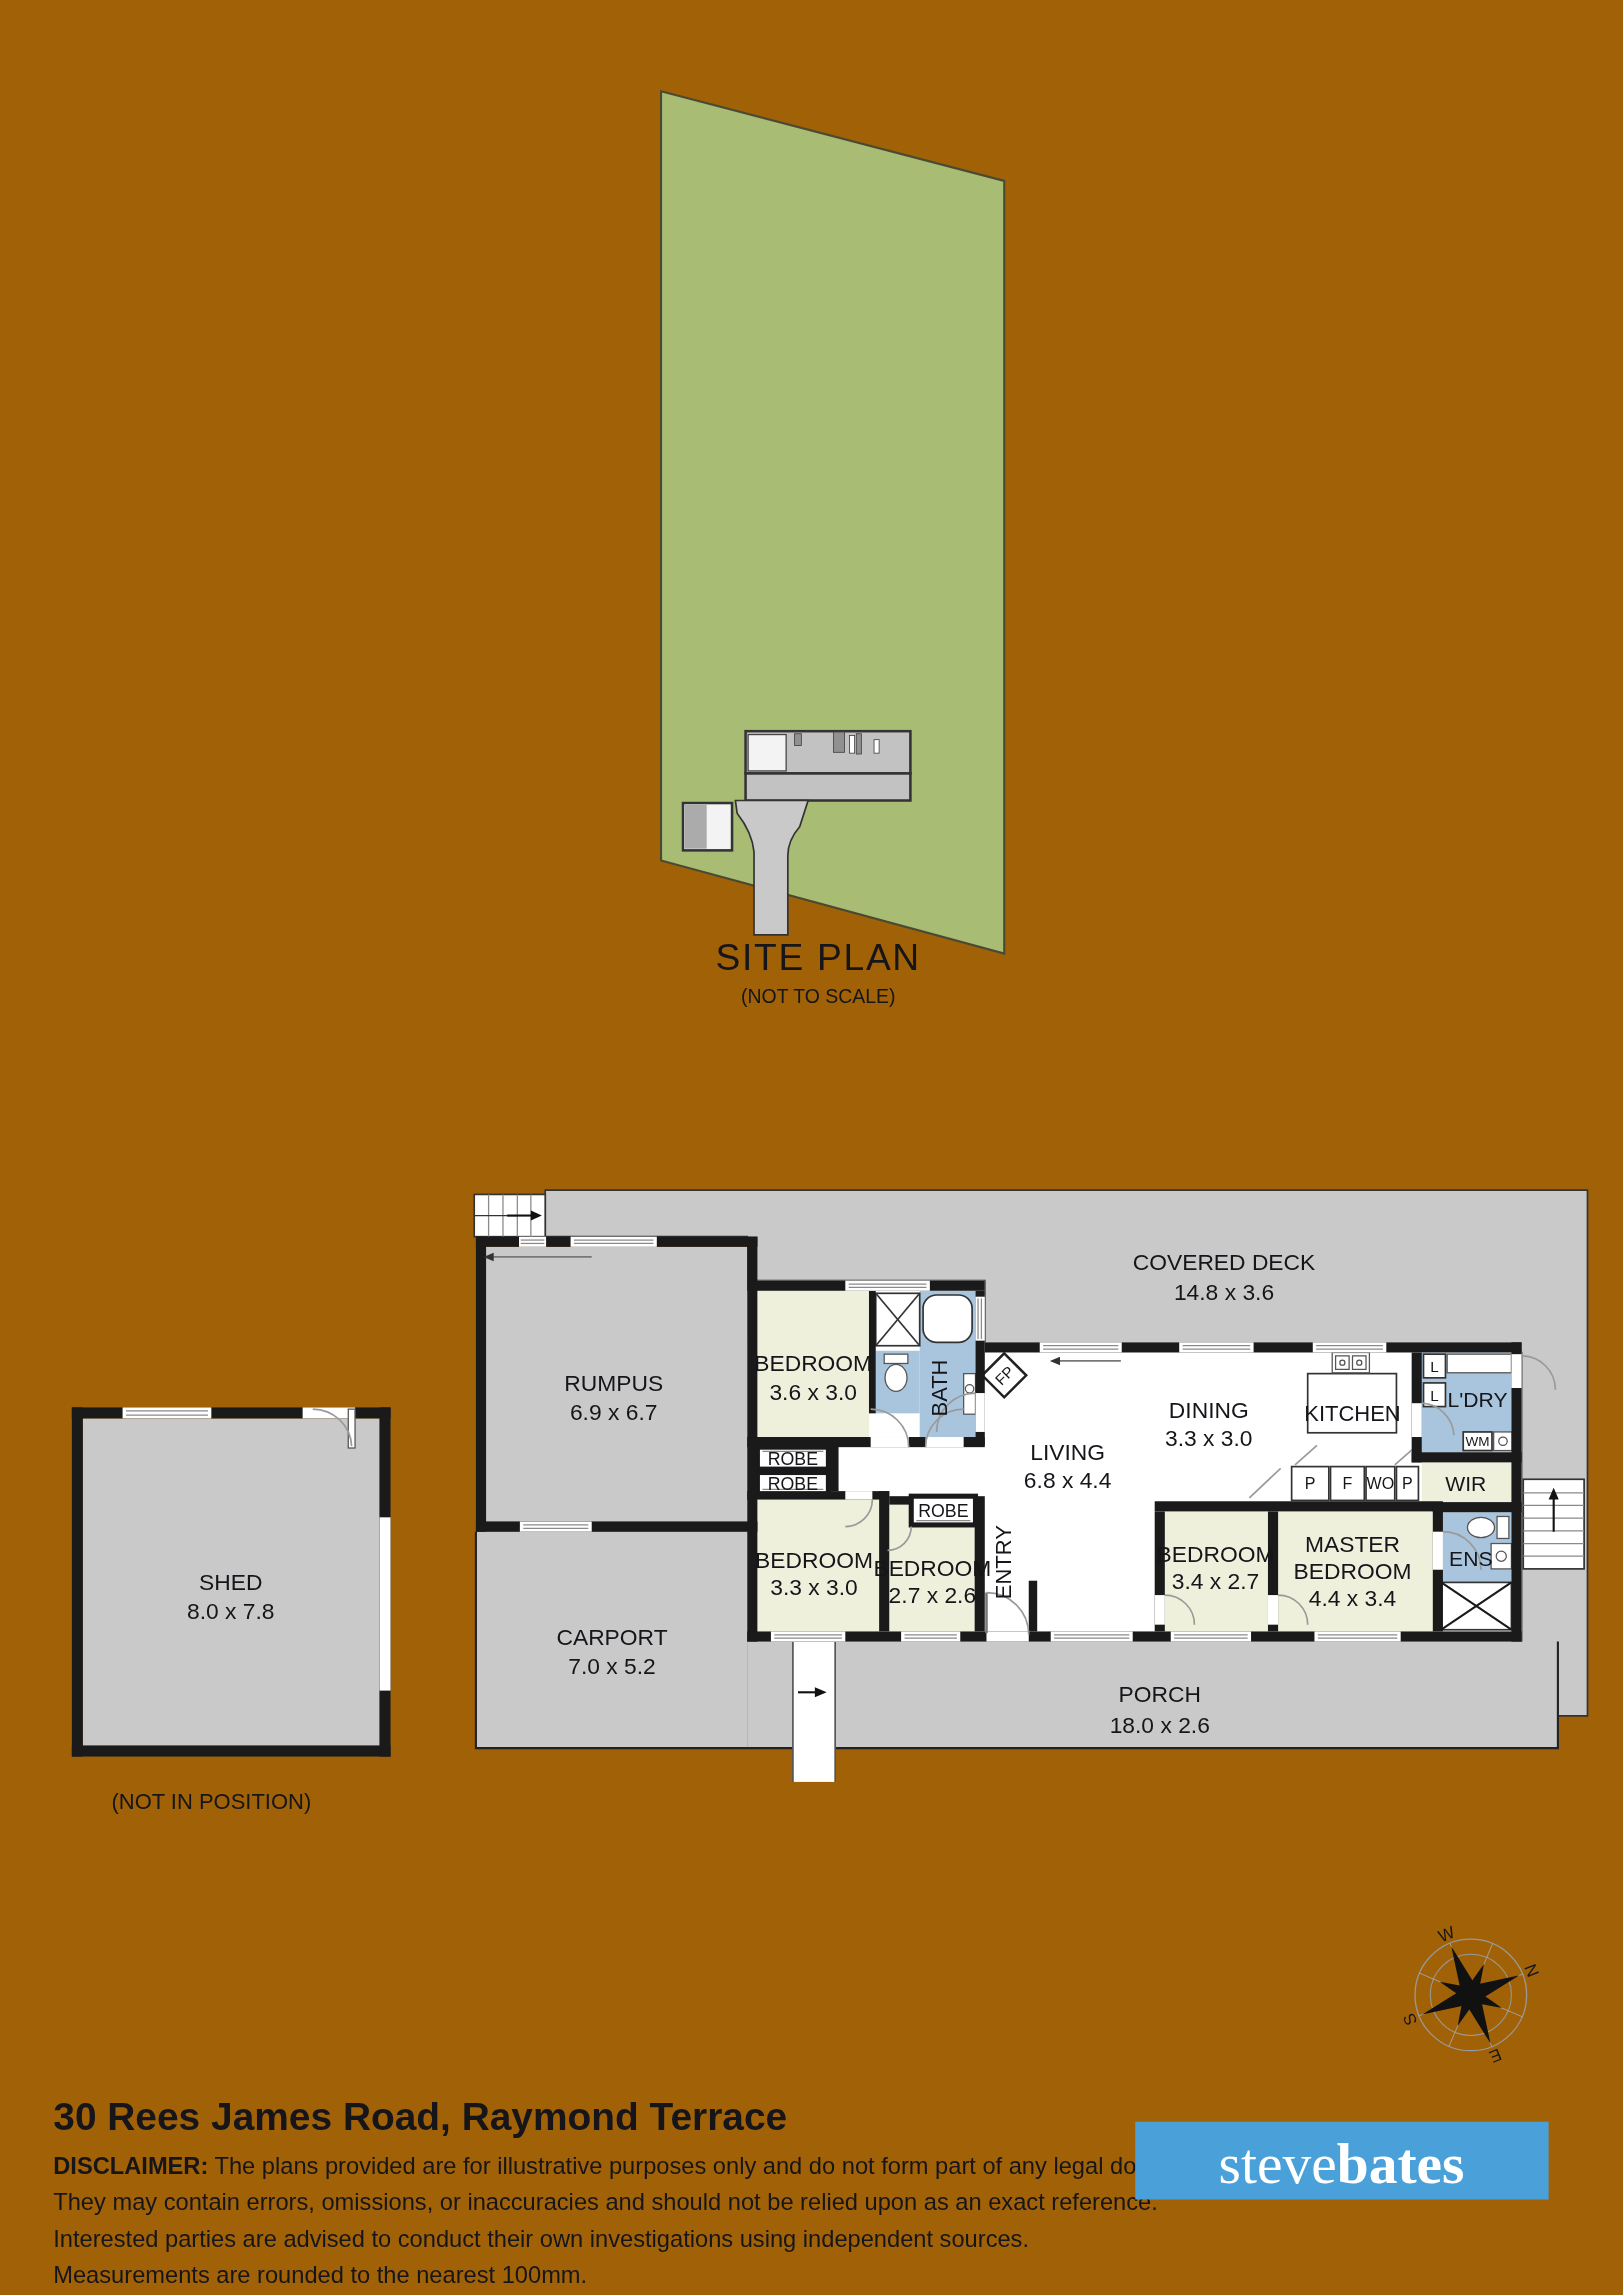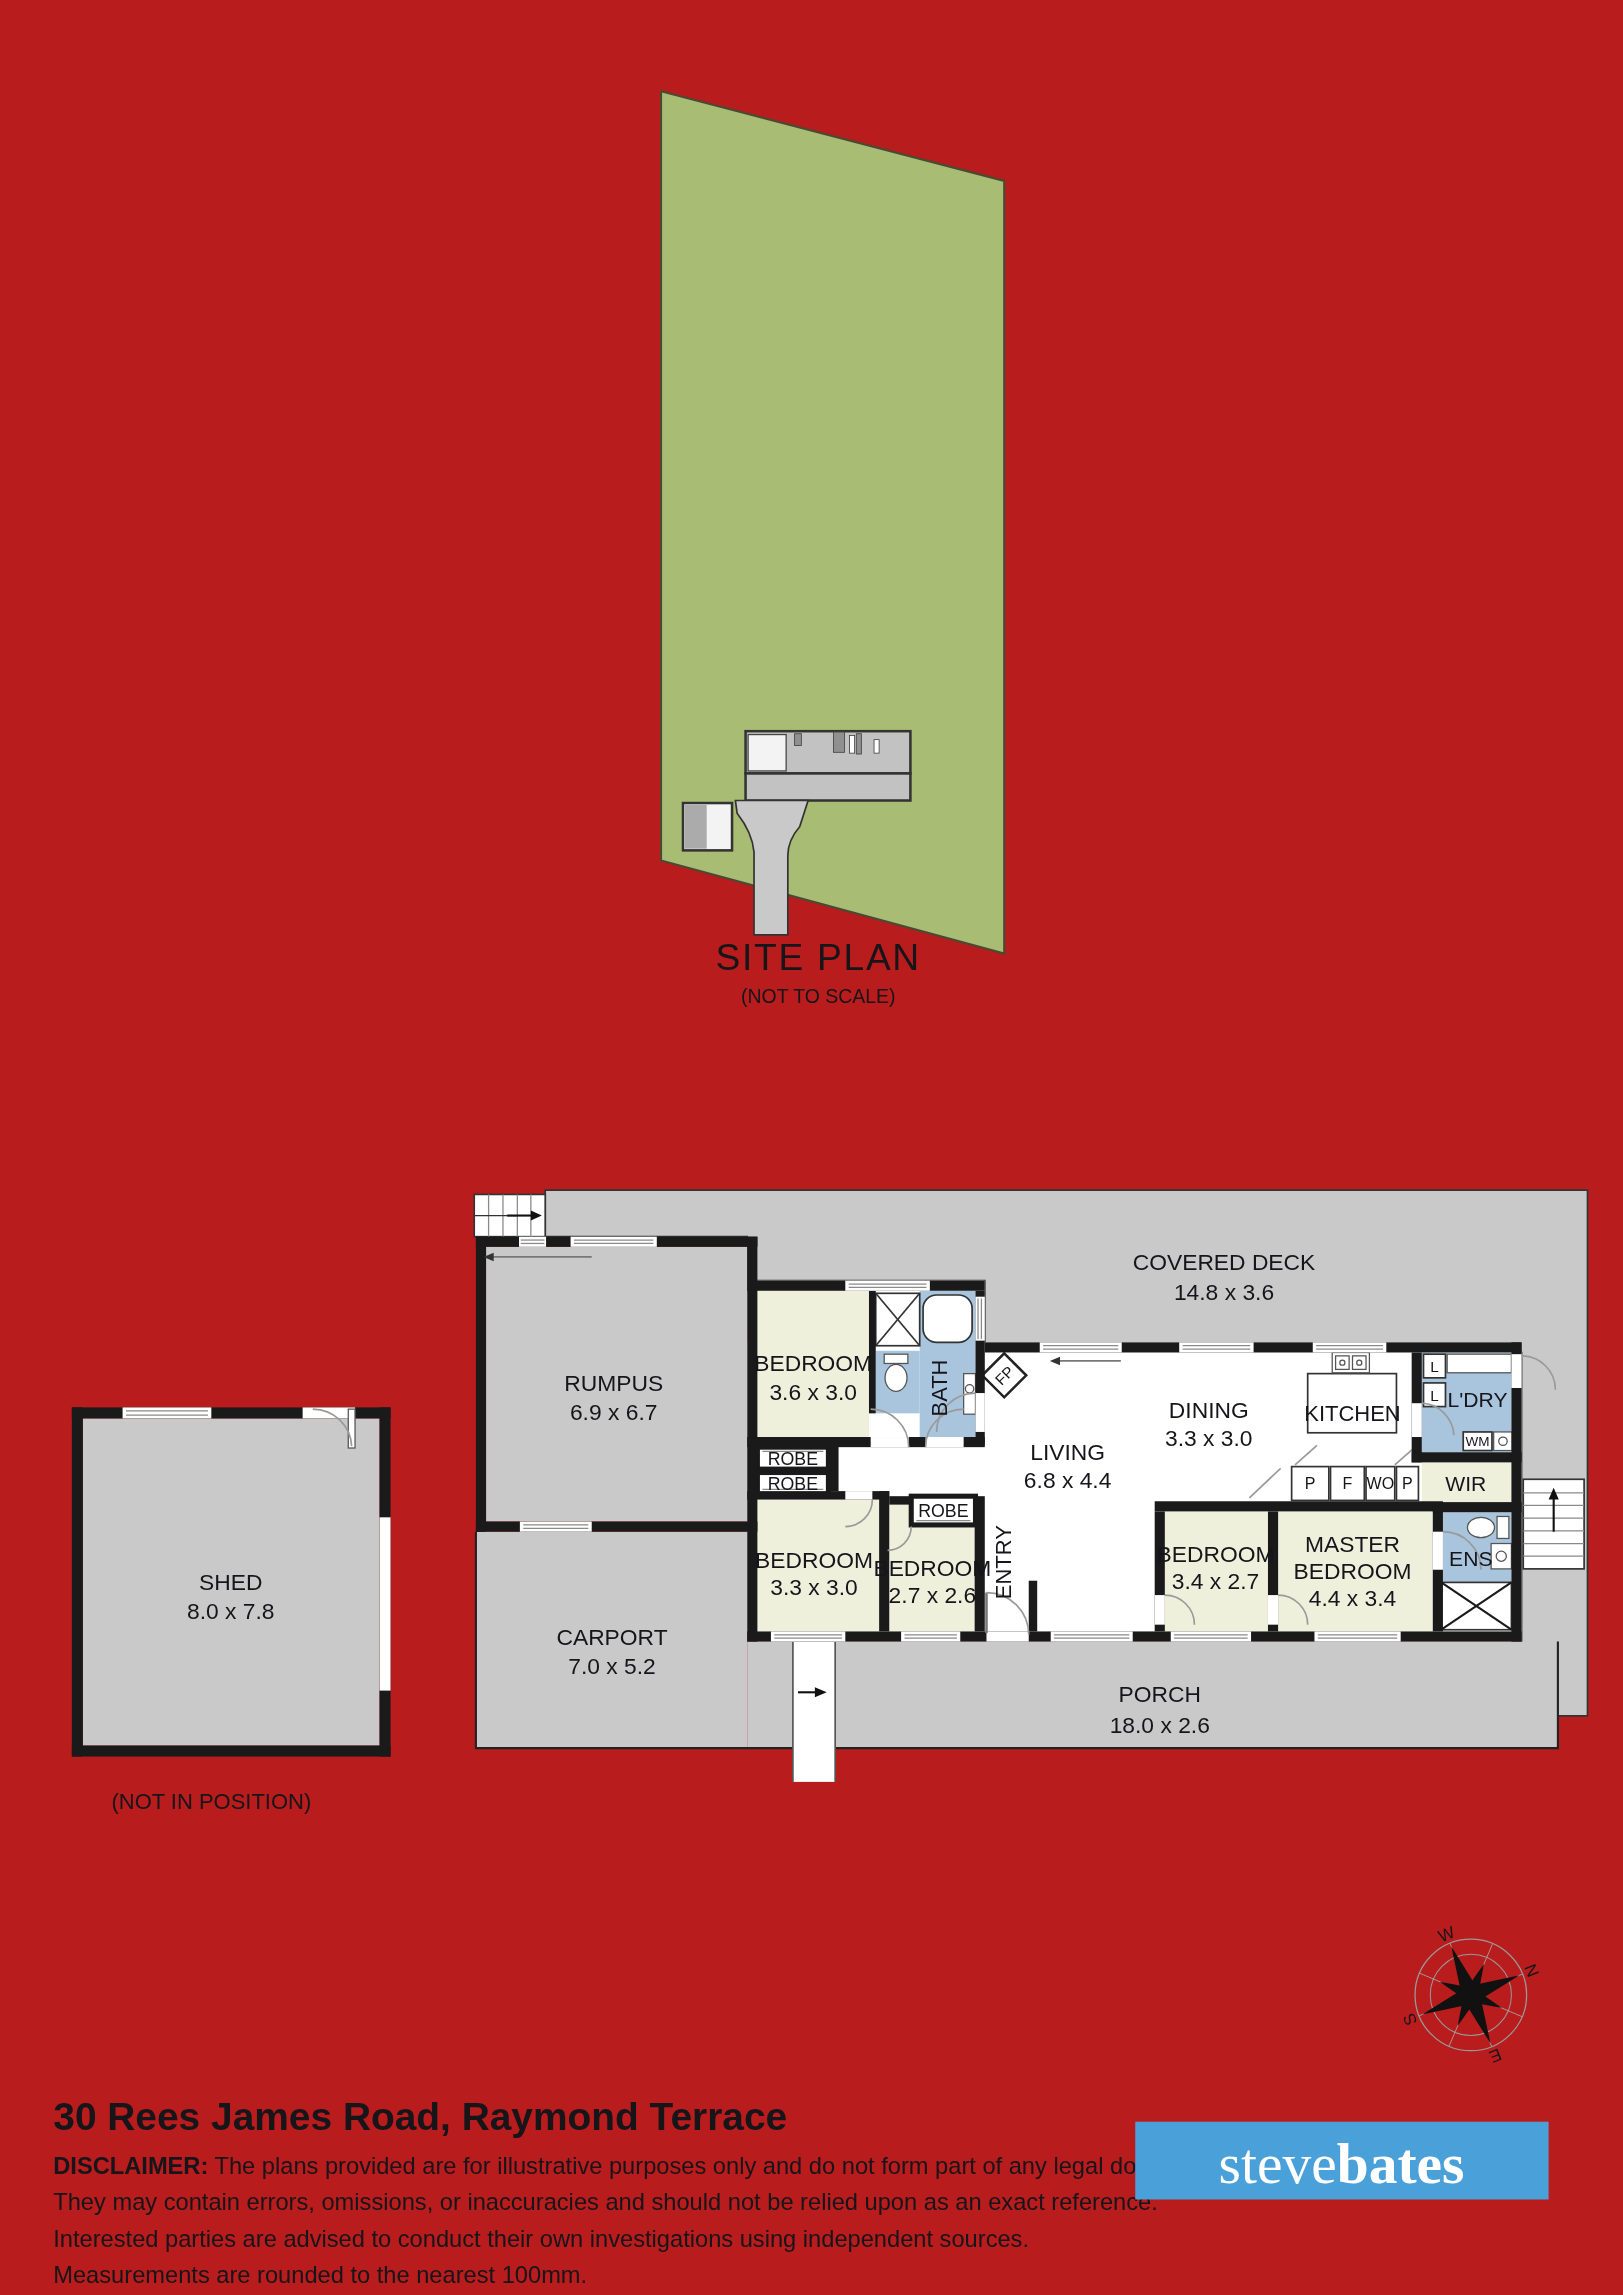--- a/index.html
+++ b/index.html
@@ -1,16 +1,16 @@
 <!DOCTYPE html>
 <html style="font-size:13.5px"><head>
 <meta charset="utf-8">
 <style>
   html,body{margin:0;padding:0;background:#fff}
-  .page{position:relative;width:1623px;height:2295px;background:#b91c1c;overflow:hidden}
+  .page{position:relative;width:1623px;height:2295px;background:#a16207;overflow:hidden}
   svg{position:absolute;left:0;top:0}
   .wall{fill:#1a1a1a}
   .grayf{fill:#c9c9c9}
   .cream{fill:#eef0dc}
   .blue{fill:#a9c5de}
   .white{fill:#ffffff}
   .fx{fill:#fff;stroke:#333;stroke-width:2}
   .fx1{fill:#fff;stroke:#555;stroke-width:1.5}
   .robe{fill:#fff;stroke:#1a1a1a;stroke-width:6}
   .arc{fill:none;stroke:#9a9a9a;stroke-width:2}

